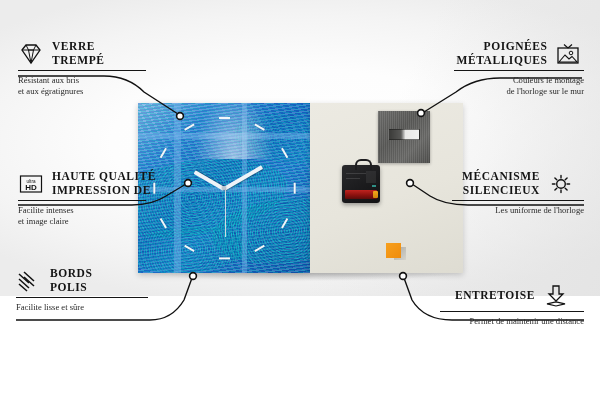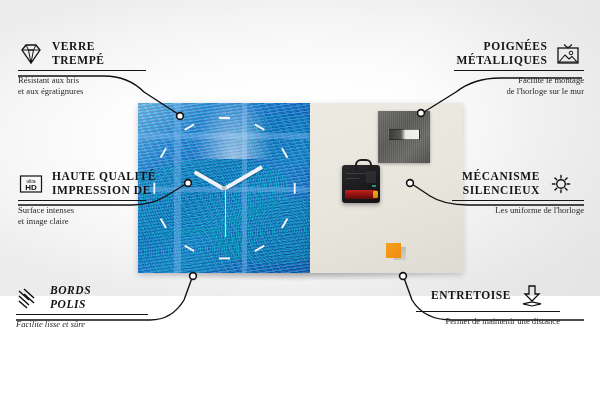--- a/index.html
+++ b/index.html
@@ -226,25 +226,25 @@
         <rect x="2.5" y="4" width="21" height="16" fill="none" stroke="#111" stroke-width="1.2"></rect>
         <text x="13" y="11" font-family="Liberation Sans, sans-serif" font-size="4.6" text-anchor="middle" fill="#111">ultra</text>
         <text x="13" y="18" font-family="Liberation Sans, sans-serif" font-size="8" font-weight="bold" text-anchor="middle" fill="#111">HD</text>
       </svg>
       <div>
         <div class="co-title">HAUTE QUALITÉ</div>
         <div class="co-title">IMPRESSION DE</div>
       </div>
     </div>
     <div class="co-rule"></div>
-    <div class="co-sub">Surface intenses</div>
+    <div class="co-sub">Facilite intenses</div>
     <div class="co-sub">et image claire</div>
   </div>
 
-  <div class="callout left" style="left:16px;top:284px;width:132px;font-style:italic;">
+  <div class="callout left" style="left:16px;top:267px;width:132px;">
     <div class="co-head">
       <svg class="ico" viewBox="0 0 26 24">
         <g stroke="#111" stroke-width="1.5" fill="none">
           <path d="M3 5 L13 14"></path>
             <path d="M3 10 L13 19"></path>
             <path d="M3 15 L11 22"></path>
           <path d="M8 3 L18 12"></path>
             <path d="M8 8 L18 17"></path>
         </g>
       </svg>
@@ -264,21 +264,21 @@
         <div class="co-title">MÉTALLIQUES</div>
       </div>
       <svg class="ico" viewBox="0 0 26 24">
         <rect x="3" y="6" width="20" height="15" fill="none" stroke="#111" stroke-width="1.3"></rect>
         <path d="M13 6 L9 2.5 M13 6 L17 2.5" stroke="#111" stroke-width="1.1" fill="none"></path>
         <circle cx="16" cy="11" r="1.8" fill="none" stroke="#111" stroke-width="1"></circle>
         <path d="M4 20 L10 13 L14 17 L17 14.5 L22 20 Z" fill="none" stroke="#111" stroke-width="1.1"></path>
       </svg>
     </div>
     <div class="co-rule"></div>
-    <div class="co-sub">Facilite le montage</div>
+    <div class="co-sub">Couleurs le montage</div>
     <div class="co-sub">de l'horloge sur le mur</div>
   </div>
 
   <div class="callout right" style="left:452px;top:170px;width:132px;">
     <div class="co-head">
       <div>
         <div class="co-title">MÉCANISME</div>
         <div class="co-title">SILENCIEUX</div>
       </div>
       <svg class="ico" viewBox="0 0 26 24">
@@ -287,21 +287,21 @@
           <path d="M13 3.4 v2.6 M13 18 v2.6 M4.4 12 h2.6 M19 12 h2.6
                    M6.9 5.9 l1.9 1.9 M17.2 16.2 l1.9 1.9
                    M19.1 5.9 l-1.9 1.9 M8.8 16.2 l-1.9 1.9" stroke-linecap="round"></path>
         </g>
       </svg>
     </div>
     <div class="co-rule"></div>
     <div class="co-sub">Les uniforme de l'horloge</div>
   </div>
 
-  <div class="callout right" style="left:416px;top:284px;width:144px;">
+  <div class="callout right" style="left:440px;top:284px;width:144px;">
     <div class="co-head">
       <div>
         <div class="co-title">ENTRETOISE</div>
       </div>
       <svg class="ico" viewBox="0 0 26 24">
         <path d="M10 2 h6 v8 h4 l-7 7 l-7 -7 h4 z" fill="none" stroke="#111" stroke-width="1.3"></path>
         <path d="M13 17.8 l9 2.1 l-9 2.1 l-9 -2.1 z" fill="none" stroke="#111" stroke-width="1.2"></path>
       </svg>
     </div>
     <div class="co-rule"></div>

